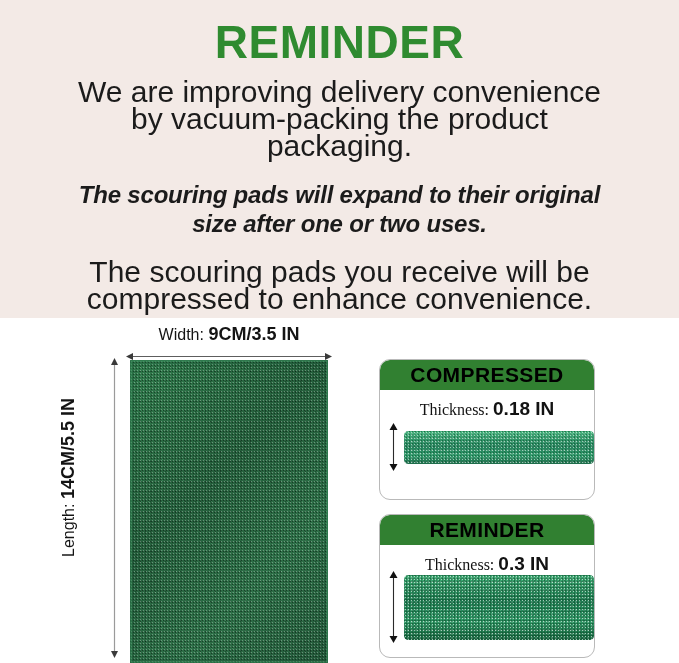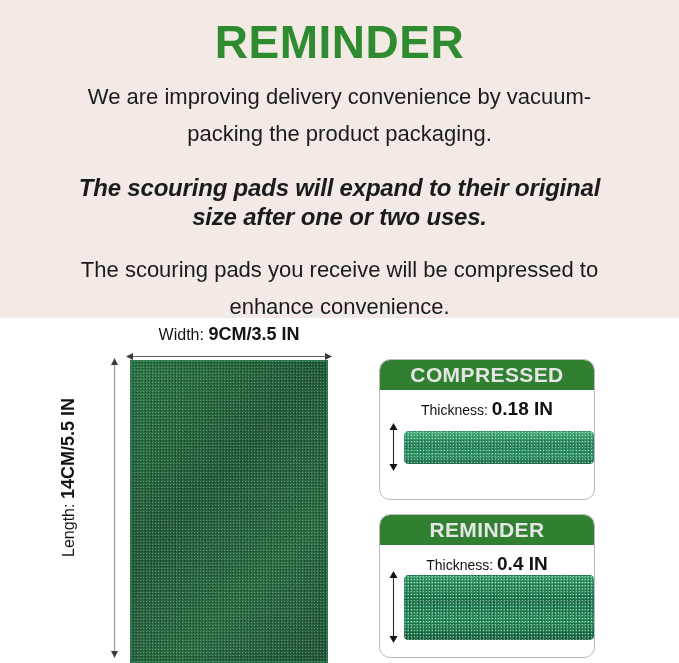--- a/index.html
+++ b/index.html
@@ -22,22 +22,22 @@
   .notice-title{
     margin:0;padding-top:17px;
     font-size:46px;line-height:50px;
     font-weight:bold;
     color:#2f8b30;
     letter-spacing:0.5px;
   }
   .notice-p{
     margin:0 auto;
     color:#1b1b1b;
-    font-size:22px;
-    line-height:37px;
+    font-size:30px;
+    line-height:27px;
     font-weight:normal;
     width:560px;
   }
   .notice-p1{padding-top:11px;}
   .notice-p2{padding-top:20px;}
   .notice-p3{
     padding-top:21px;
     font-weight:bold;
     font-style:italic;
     font-size:24px;
@@ -116,36 +116,36 @@
     box-sizing:border-box;
     overflow:hidden;
   }
   .panel-compressed{top:41px;height:141px;}
   .panel-expanded{top:196px;height:144px;}
 
   .panel-header{
     height:30px;
     background:#318031;
     border-radius:9px 9px 0 0;
-    color:#e5e5e5;
+    color:#000000;
     font-weight:bold;
     font-size:21px;
     line-height:30px;
     text-align:center;
     letter-spacing:0.4px;
   }
   .panel-body{position:relative;height:calc(100% - 30px);}
 
   .thickness{
     position:absolute;left:0;right:0;top:8px;
     text-align:center;
     color:#121212;
     white-space:nowrap;
   }
-  .thickness .lab{font-size:14px;font-weight:normal;}
+  .thickness .lab{font-size:16px;font-weight:normal;font-family:Liberation Serif, serif;}
   .thickness .val{font-size:19px;font-weight:bold;}
 
   .arrow-v{position:absolute;left:8px;}
   .panel-compressed .arrow-v{top:33px;height:48px;width:11px;}
   .panel-expanded   .arrow-v{top:26px;height:72px;width:11px;}
 
   
   .sponge{
     position:absolute;
     border-radius:4px;
@@ -229,21 +229,21 @@
           <polygon points="5.5,48 1.5,41 9.5,41" fill="#111"></polygon>
         </svg>
         <div class="sponge sponge-compressed"></div>
       </div>
     </div>
 
     <div class="panel panel-expanded">
       <div class="panel-header">REMINDER</div>
       <div class="panel-body">
         <div class="thickness">
-          <span class="lab">Thickness: </span><span class="val">0.4 IN</span>
+          <span class="lab">Thickness: </span><span class="val">0.3 IN</span>
         </div>
         <svg class="arrow-v" viewBox="0 0 11 72" preserveAspectRatio="none">
           <line x1="5.5" y1="5" x2="5.5" y2="67" stroke="#2a2a2a" stroke-width="1.1"></line>
           <polygon points="5.5,0 1.5,7 9.5,7" fill="#111"></polygon>
           <polygon points="5.5,72 1.5,65 9.5,65" fill="#111"></polygon>
         </svg>
         <div class="sponge sponge-expanded"></div>
       </div>
     </div>
 

